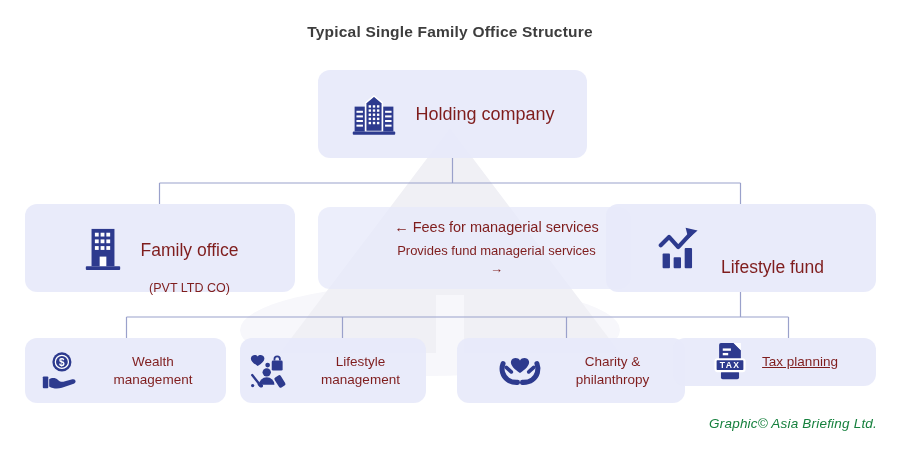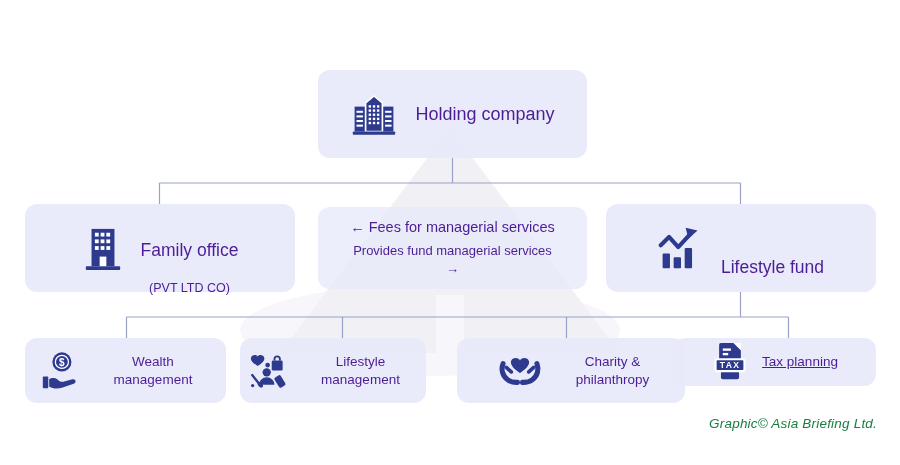--- a/index.html
+++ b/index.html
@@ -15,28 +15,28 @@
     font-size:15.5px;font-weight:bold;color:#3d3d3d;letter-spacing:.2px;
   }
   .footer{
     position:absolute;z-index:3;right:23px;top:416px;
     font-size:13.5px;font-style:italic;color:#15803d;letter-spacing:.2px;
   }
   .node{
     position:absolute;z-index:2;border-radius:12px;
     background:rgba(231,233,250,0.92);
     display:flex;align-items:center;justify-content:center;
-    color:#4c1d95;
+    color:#7f1d1d;
   }
   .node .ic{flex:none;display:block;}
   .row2{gap:17px;}
   .lbl-lg{font-size:18px;}
   .lbl-md{font-size:17.5px;line-height:1.25;text-align:center;margin-top:40px;}
   .sub{font-size:12.5px;margin-top:19px;}
-  .rel{flex-direction:column;gap:7px;background:rgba(231,233,250,0.78);}
+  .rel{flex-direction:column;gap:7px;background:rgba(231,233,250,0.78);padding-left:44px;}
   .rel .l1{font-size:14.5px;text-align:center;}
   .rel .l2{font-size:13px;text-align:center;max-width:214px;line-height:1.35;}
   .svc{gap:13px;}
   .svc-label{font-size:13.5px;max-width:116px;text-align:center;line-height:1.32;}
   svg text{font-family:"Liberation Sans",sans-serif;}
 </style>
 </head>
 <body>
 
 <div class="canvas">
@@ -44,20 +44,21 @@
   <svg class="layer wm" width="900" height="465" aria-hidden="true">
     <ellipse cx="430" cy="330" rx="190" ry="46" fill="#f7f7fb"></ellipse>
     <path d="M450,128 L620,353 L464,353 L464,295 L436,295 L436,353 L280,353 Z" fill="#f0f0f5"></path>
   </svg>
 
   <svg class="layer conn" width="900" height="465" aria-hidden="true">
     <path d="M452.5,158 V183 M159.5,183 H740.5 M159.5,183 V204 M740.5,183 V204" stroke="#9aa1cb" stroke-width="1.2" fill="none"></path>
     <path d="M740.5,292 V317 M126.5,317 H788.5 M126.5,317 V338 M342.5,317 V338 M566.5,317 V338 M788.5,317 V338" stroke="#9aa1cb" stroke-width="1.2" fill="none"></path>
   </svg>
 
+  <div class="title">Typical Single Family Office Structure</div>
 
   <div class="node row2" style="left:318px;top:70px;width:269px;height:88px;">
     <svg class="ic" width="48" height="44" viewBox="0 0 52 46">
       <g fill="#2d3a8e">
         <rect x="5" y="15" width="11" height="27"></rect>
         <rect x="36" y="15" width="11" height="27"></rect>
         <path d="M17,42 V11 L26,3.5 L35,11 V42 Z" stroke="#ffffff" stroke-width="1.6"></path>
         <rect x="3" y="42" width="46" height="3.5" rx="1"></rect>
       </g>
       <g fill="#ffffff">

